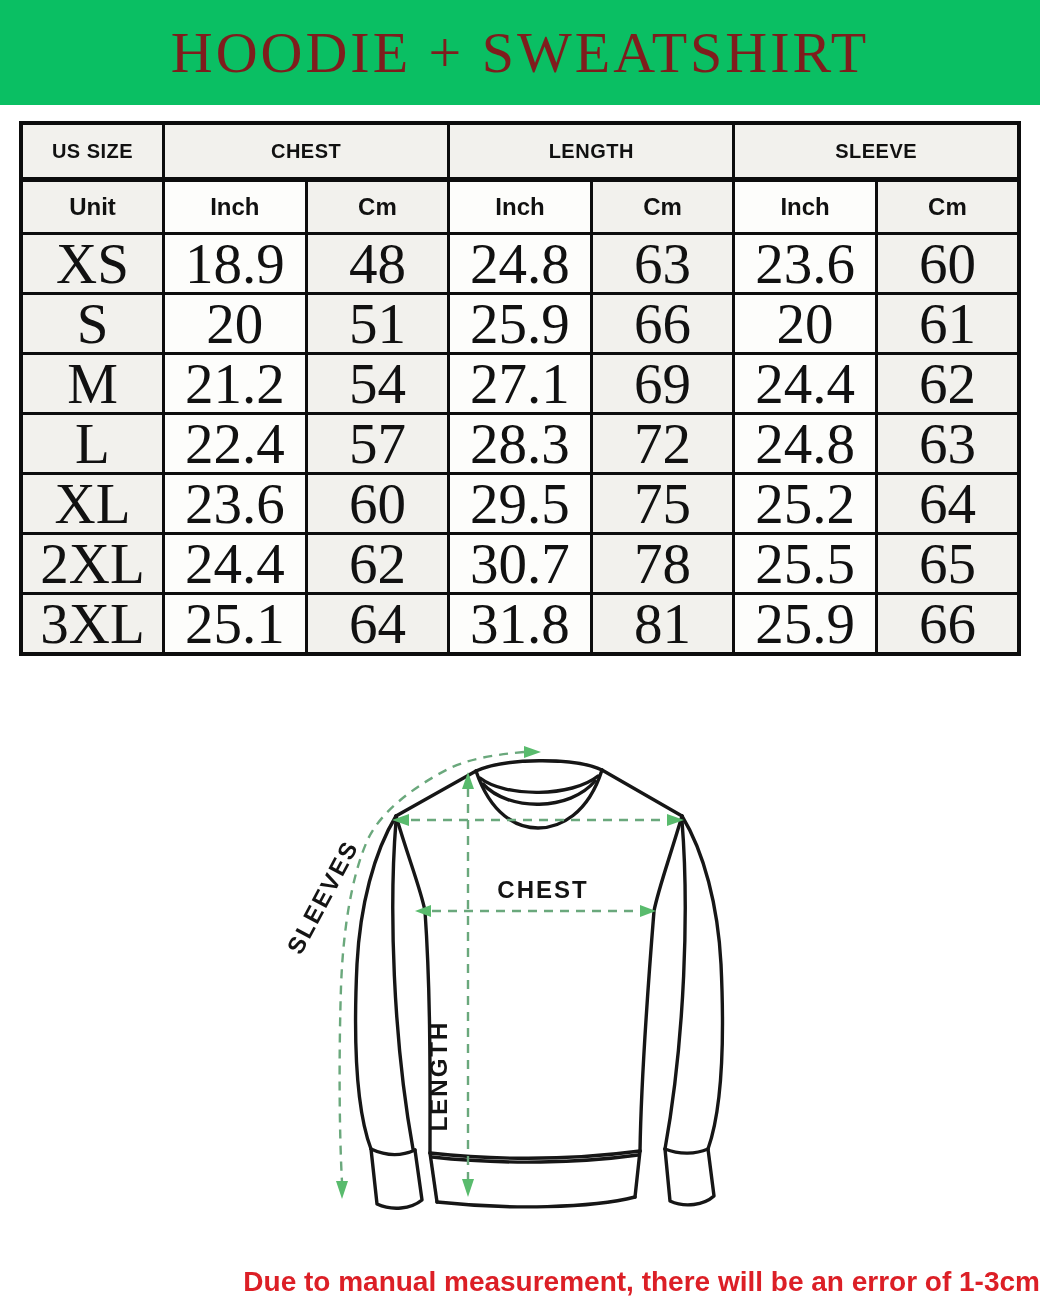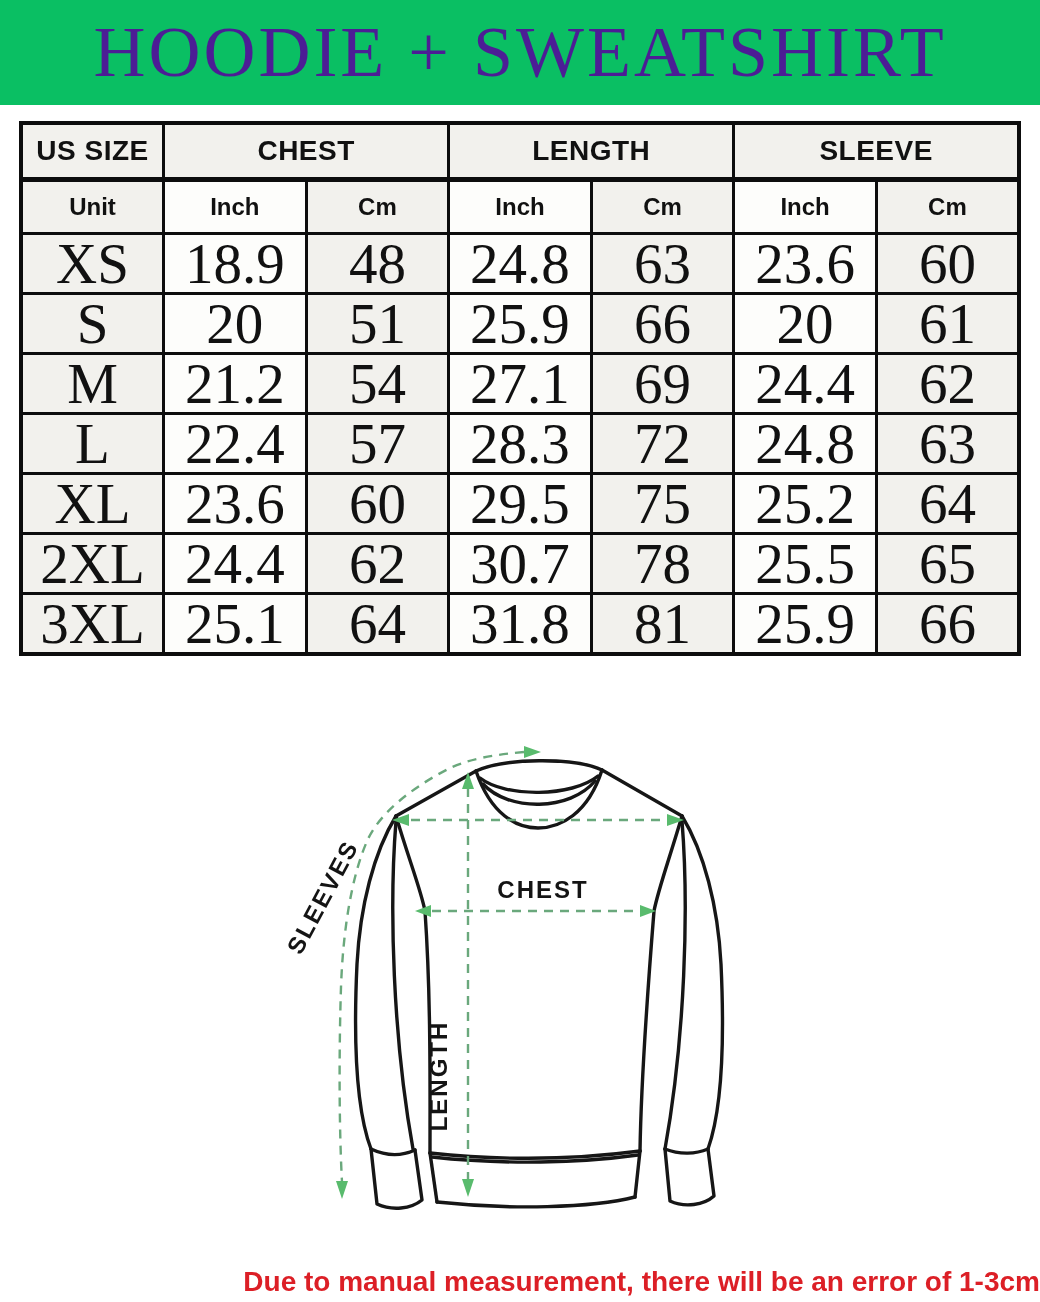--- a/index.html
+++ b/index.html
@@ -20,23 +20,23 @@
     height: 105px;
     background: #0abf63;
     display: flex;
     align-items: center;
     justify-content: center;
   }
   .banner h1 {
     margin: 12px;
     font-family: "Liberation Serif", serif;
     font-weight: normal;
-    font-size: 72px;
+    font-size: 58px;
     letter-spacing: 3px;
-    color: #4c1d95;
+    color: #7f1d1d;
     white-space: nowrap;
   }
 
   
   table.size-table {
     width: 1002px;
     margin: 16px auto 0;
     border-collapse: collapse;
     border: 4px solid #0d0d0d;
     table-layout: fixed;
@@ -45,21 +45,21 @@
     border: 3px solid #0d0d0d;
     text-align: center;
     vertical-align: middle;
     padding: 0;
     color: #111111;
   }
   .size-table col.shade { background: #f2f1ed; }
   .size-table col.plain { background: #fdfdfb; }
   .group-row th {
     height: 52px;
-    font-size: 28px;
+    font-size: 20px;
     font-weight: bold;
     letter-spacing: 0.5px;
     background: #f2f1ed;
     border-bottom-width: 5px;
   }
   .unit-row th {
     height: 50px;
     font-size: 24px;
     font-weight: bold;
   }

